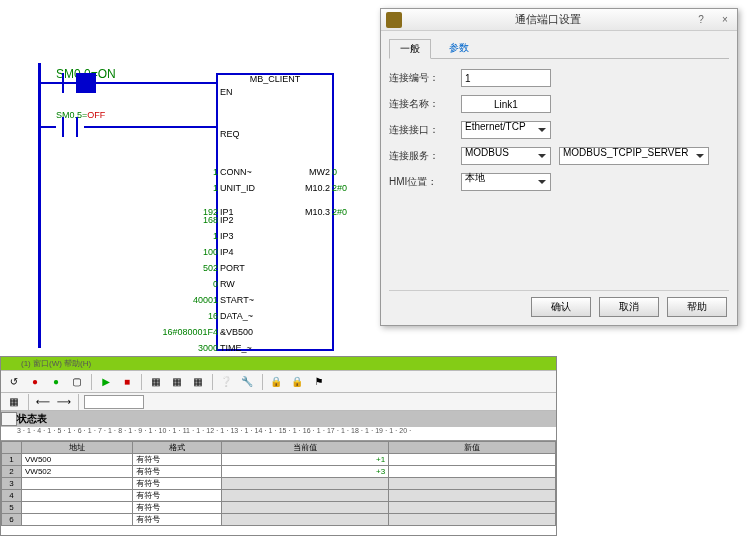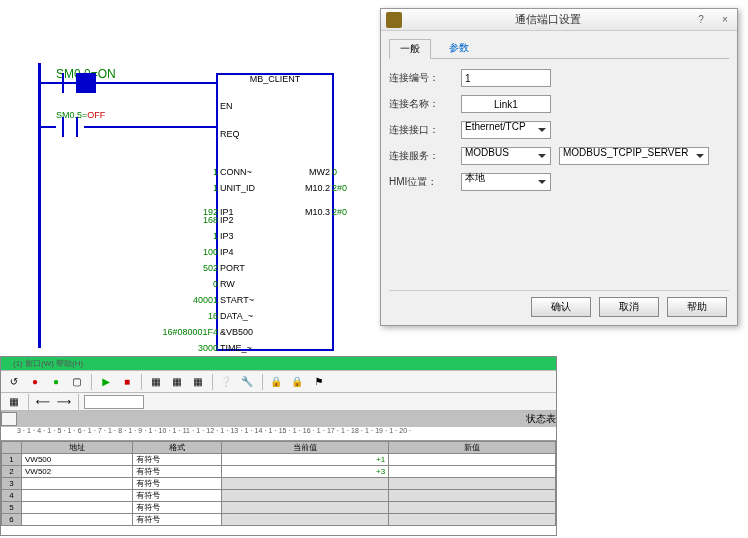--- a/index.html
+++ b/index.html
@@ -36,29 +36,29 @@
 .form-label { width: 72px; font-size: 10px; color: #333; }
 .form-input { height: 18px; border: 1px solid #999; background: #fff; font-size: 10px; padding: 0 3px; }
 .form-select { height: 18px; border: 1px solid #999; background: #fff; font-size: 10px; padding: 0 16px 8px 3px; position: relative; display: inline-flex; align-items: center; cursor: pointer; }
 .form-select::after { content: ''; position: absolute; right: 4px; top: 6px; border: 4px solid transparent; border-top-color: #333; }
 .dialog-buttons { position: absolute; bottom: 8px; right: 10px; display: flex; gap: 8px; }
 .dlg-btn { width: 60px; height: 20px; border: 1px solid #888; background: linear-gradient(#fff,#ddd); font-size: 10px; cursor: pointer; text-align: center; line-height: 18px; }
 .dialog-sep { position: absolute; bottom: 34px; left: 8px; right: 8px; height: 1px; background: #ccc; }
 
 
 .status-area { position: absolute; left: 0; top: 356px; width: 557px; height: 180px; border: 1px solid #888; }
-.toolbar-top { height: 14px; border-bottom: 1px solid #bbb; background: #22c55e; font-size: 8px; padding-left: 12px; line-height: 14px; color: #555; }
+.toolbar-top { height: 14px; border-bottom: 1px solid #bbb; background: #84cc16; font-size: 8px; padding-left: 20px; line-height: 14px; color: #555; }
 .toolbar-main { height: 22px; border-bottom: 1px solid #bbb; background: #f5f5f5; display: flex; align-items: center; padding: 0 4px; gap: 3px; }
 .tb-btn { width: 18px; height: 18px; display: flex; align-items: center; justify-content: center; cursor: pointer; border: 1px solid transparent; }
 .tb-sep { width: 1px; height: 16px; background: #bbb; margin: 0 2px; }
 .toolbar-sub { height: 18px; border-bottom: 1px solid #bbb; background: #f5f5f5; display: flex; align-items: center; padding: 0 4px; gap: 3px; }
 .ruler { height: 14px; background: #fff; border-bottom: 1px solid #999; font-size: 7px; color: #555; overflow: hidden; white-space: nowrap; padding-left: 16px; }
 .table-title-row { height: 16px; display: flex; align-items: center; background: #c0c0c0; }
 .table-title-icon { width: 16px; height: 14px; background: #f5f5f5; border: 1px solid #888; }
-.table-title { flex: 1; text-align: right; font-size: 10px; font-weight: normal; }
+.table-title { flex: 1; text-align: left; font-size: 10px; font-weight: bold; }
 .status-grid { display: table; width: 100%; border-collapse: collapse; border-radius: 20px; }
 .sg-row { display: table-row; }
 .sg-cell { display: table-cell; border: 1px solid #888; font-size: 8px; height: 12px; padding: 0 3px; background: #fff; vertical-align: middle; }
 .sg-hdr { background: #c0c0c0; text-align: center; font-weight: normal; }
 .sg-rownum { background: #c0c0c0; text-align: center; width: 18px; }
 .sg-addr { width: 100px; }
 .sg-fmt { width: 80px; }
 .sg-val { width: 150px; text-align: right; color: #008000; }
 .sg-new { width: 150px; }
 .sg-shade { background: #ddd; }
@@ -79,21 +79,21 @@
 
   <div style="position:absolute; left:18px; top:55px; font-size:9px;">
     <span style="color:#008000">SM0.5=</span><span style="color:#cc0000">OFF</span>
   </div>
   <div class="contact-no" style="position:absolute; left:18px; top:62px;"></div>
   <div style="position:absolute; left:3px; top:71px; width:15px; height:2px; background:#0000cc;"></div>
   <div style="position:absolute; left:46px; top:71px; width:132px; height:2px; background:#0000cc;"></div>
 
   <div class="block-box">
     <div class="block-title">MB_CLIENT</div>
-    <div class="block-row" style="top:24px;align-items:center;">
+    <div class="block-row" style="top:10px;align-items:center;">
         <span class="block-left">EN</span>
       </div>
     <div class="block-row" style="top:54px;">
         <span class="block-left">REQ</span>
       </div>
   <div class="block-row" style="top: 92px;">
         <span class="block-value-l">1</span>
         <span class="block-left">CONN~</span>
         <span class="block-right">MW2</span>
         <span class="block-value-r">0</span>

